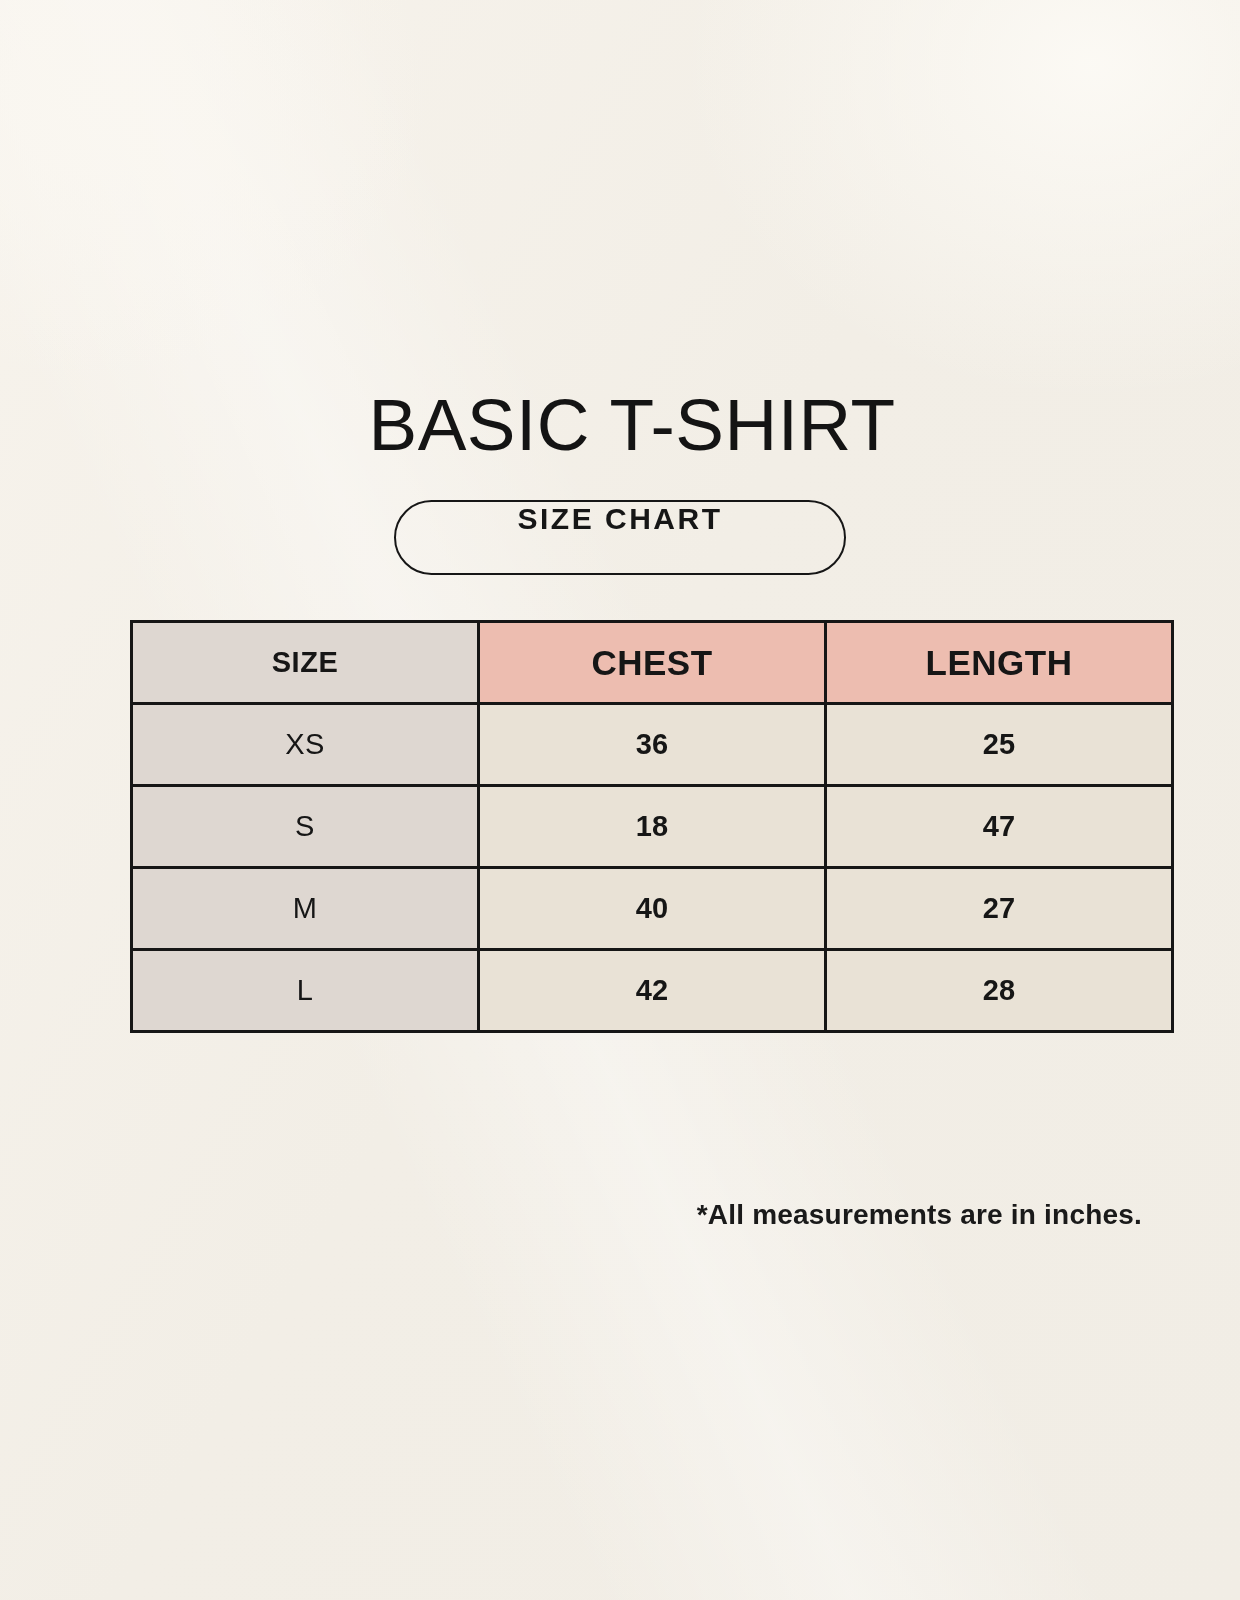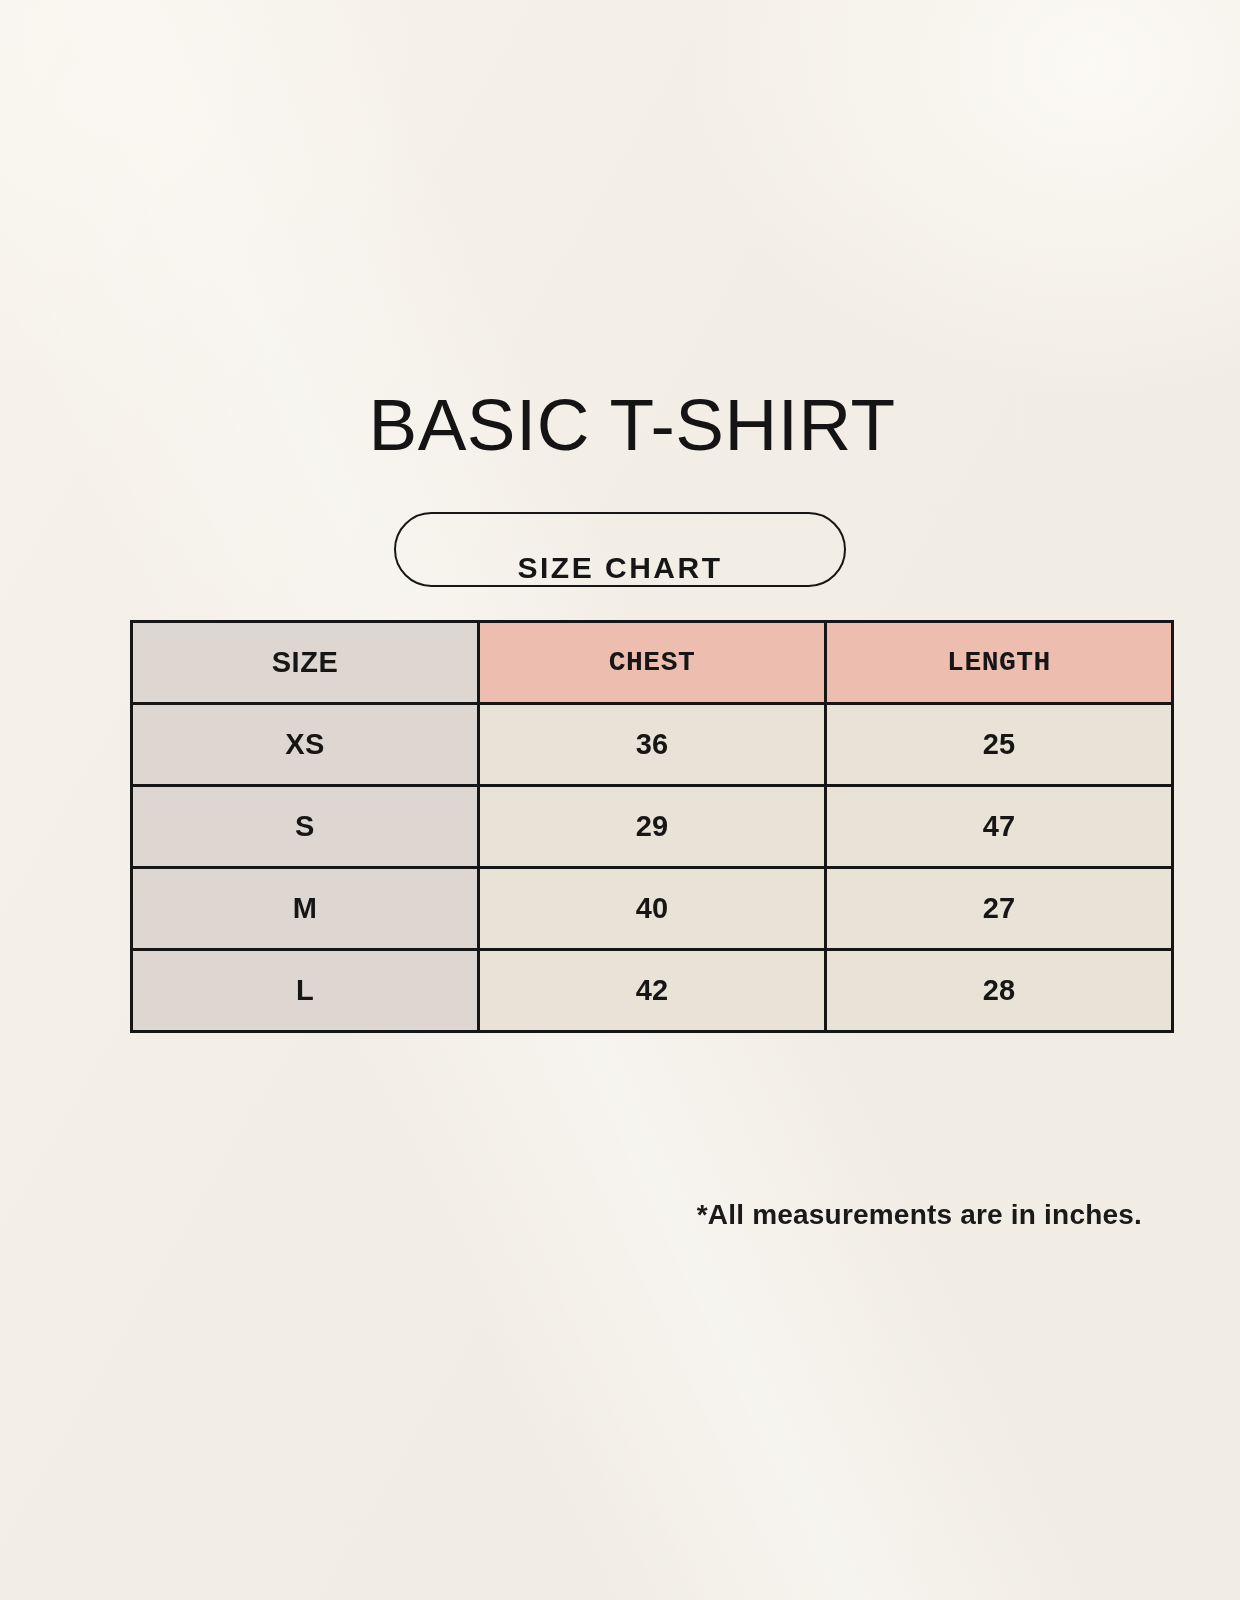--- a/index.html
+++ b/index.html
@@ -41,27 +41,26 @@
     position: absolute;
     top: 500px;
     left: 50%;
     transform: translateX(-50%);
     width: 452px;
     height: 75px;
     box-sizing: border-box;
     border: 2.5px solid #161616;
     border-radius: 40px;
     display: flex;
-    align-items: flex-end;
+    align-items: flex-start;
     justify-content: center;
     font-size: 30px;
     font-weight: 700;
     letter-spacing: 2.5px;
     background: transparent;
-    margin-top: 12px;
   }
   .table-wrap {
     position: absolute;
     left: 98px;
     top: 620px;
     width: 1044px;
   }
   table.size-chart {
     border-collapse: collapse;
     width: 100%;
@@ -77,29 +76,28 @@
     padding: 0;
   }
   th.col-size {
     background: #ded7d1;
     font-size: 29px;
     font-weight: 700;
     letter-spacing: 0.5px;
   }
   th.col-measure {
     background: #edbdb0;
-    font-size: 28px;
+    font-size: 35px;
     font-weight: 700;
     letter-spacing: 0.5px;
-    font-family: Liberation Mono, monospace;
   }
   td.size-cell {
     background: #ded7d1;
     font-size: 29px;
-    font-weight: 700;
+    font-weight: 400;
     letter-spacing: 0.5px;
   }
   td.value-cell {
     background: #e9e2d6;
     font-size: 29px;
     font-weight: 700;
   }
   .footnote {
     position: absolute;
     left: 98px;
@@ -133,21 +131,21 @@
         </tr>
       </thead>
       <tbody>
         <tr>
           <td class="size-cell">XS</td>
           <td class="value-cell">36</td>
           <td class="value-cell">25</td>
         </tr>
         <tr>
           <td class="size-cell">S</td>
-          <td class="value-cell">29</td>
+          <td class="value-cell">18</td>
           <td class="value-cell">47</td>
         </tr>
         <tr>
           <td class="size-cell">M</td>
           <td class="value-cell">40</td>
           <td class="value-cell">27</td>
         </tr>
         <tr>
           <td class="size-cell">L</td>
           <td class="value-cell">42</td>

